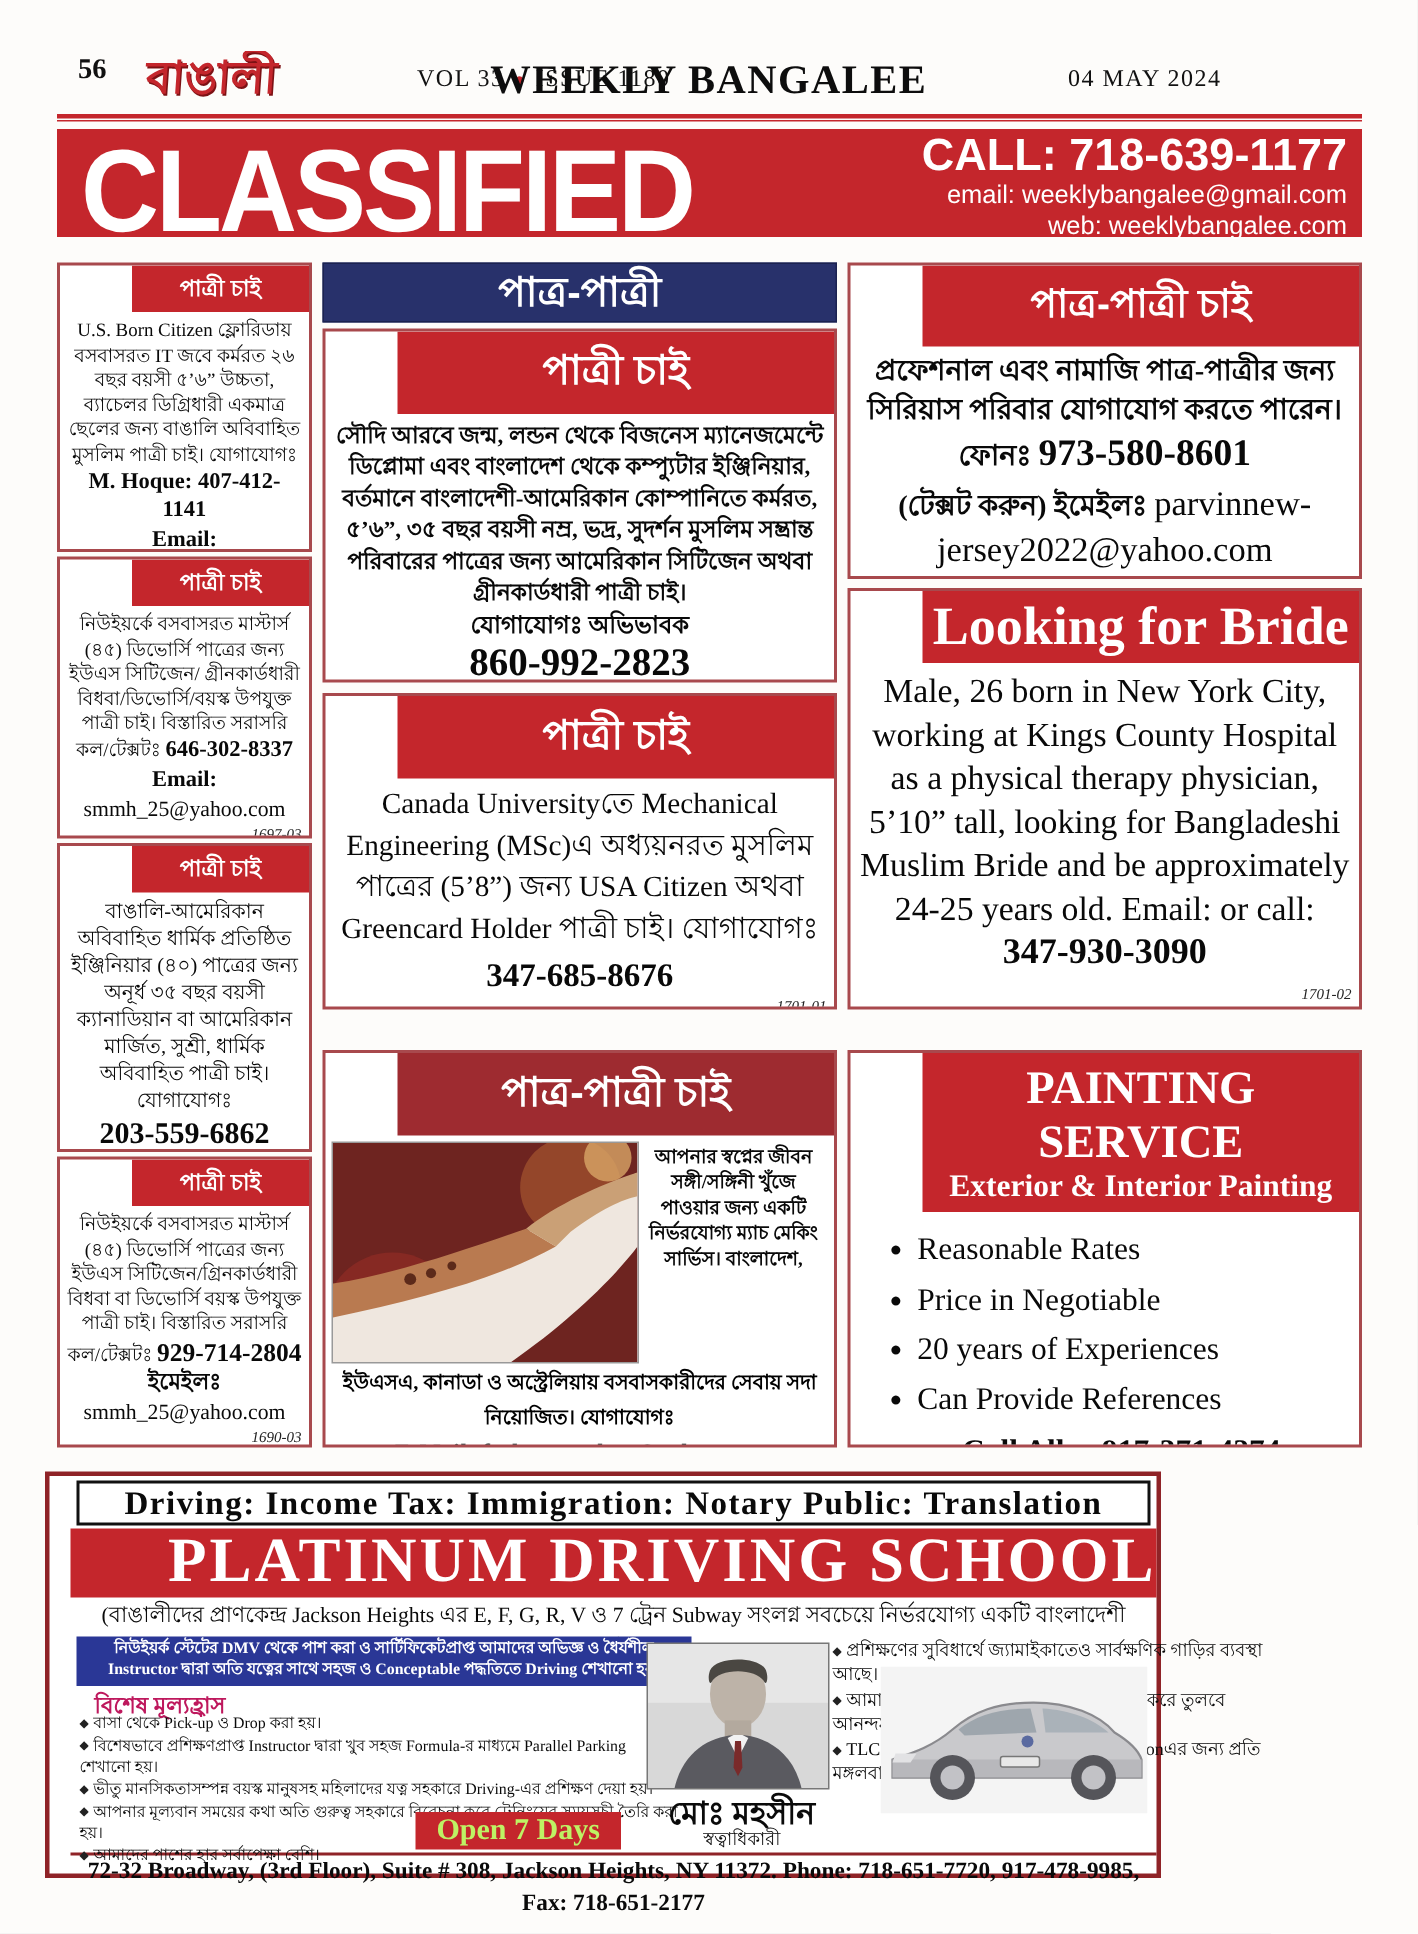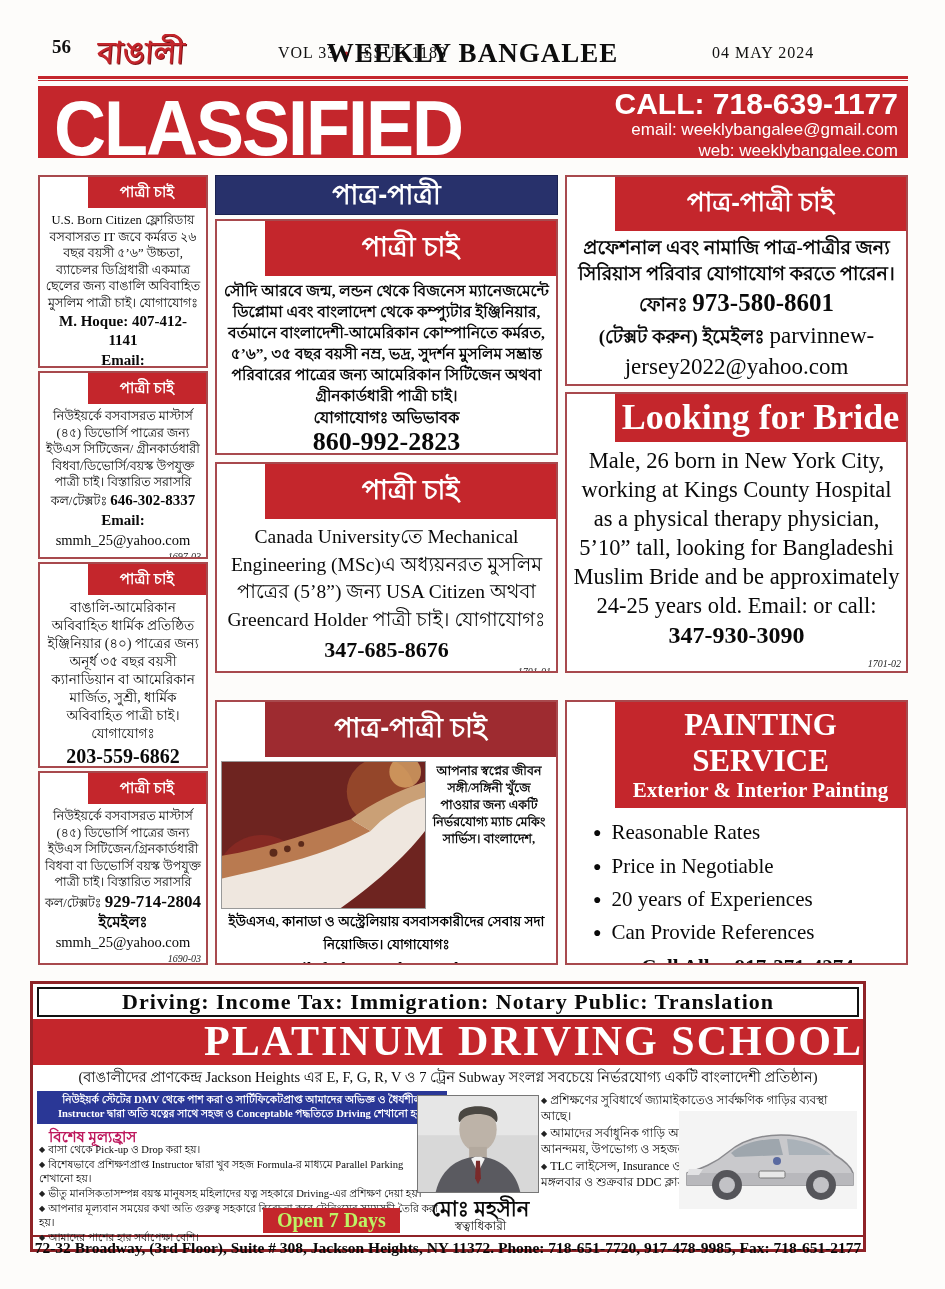--- a/index.html
+++ b/index.html
@@ -73,21 +73,21 @@
 
   .pnt-h { text-align:center; }
   .pnt-h .l1 { font-size:31px; line-height:1.15; font-family:"Liberation Serif", serif; }
   .pnt-h .l2 { font-size:21px; line-height:1.2; font-family:"Liberation Serif", serif; }
   .pnt-list { text-align:left; padding:8px 4px 0 26px; }
   .pnt-list div { font-size:21px; line-height:1.58; }
   .pnt-list .blt { font-size:14px; vertical-align:2px; padding-right:10px; }
   .pnt-call { font-size:21px; font-weight:bold; text-align:center; padding-top:2px; }
 
   
-  .ds { position:absolute; left:30px; top:981px; width:836px; height:271px; border:3px solid #8f2327; background:#fff; }
+  .ds { position:absolute; left:30px; top:981px; width:744px; height:271px; border:3px solid #8f2327; background:#fff;padding-left:14px; }
   .ds-serv { margin:3px 4px 0 4px; border:2px solid #111; text-align:center; font-size:22px; font-weight:bold;
              letter-spacing:1px; color:#0a0a0a; }
   .ds-title { margin-top:2px; background:#c4262c; color:#fff; text-align:right; font-weight:bold; font-size:42px;
               line-height:44px; height:46px; letter-spacing:2px; }
   .ds-sub { text-align:center; font-size:14.5px; line-height:24px; height:24px; color:#0a0a0a; }
   .ds-body { position:relative; height:146px; }
   .ds-blue { position:absolute; left:4px; top:2px; width:410px; background:#2a3796; color:#fff; font-size:10.6px;
              font-weight:bold; text-align:center; line-height:1.35; padding:2px 3px; }
   .ds-disc { position:absolute; left:16px; top:36px; width:404px; font-size:15px; font-weight:bold; color:#be185d; }
   .ds-lb { position:absolute; left:6px; top:54px; width:400px; font-size:10.6px; line-height:1.32; color:#0a0a0a; }

